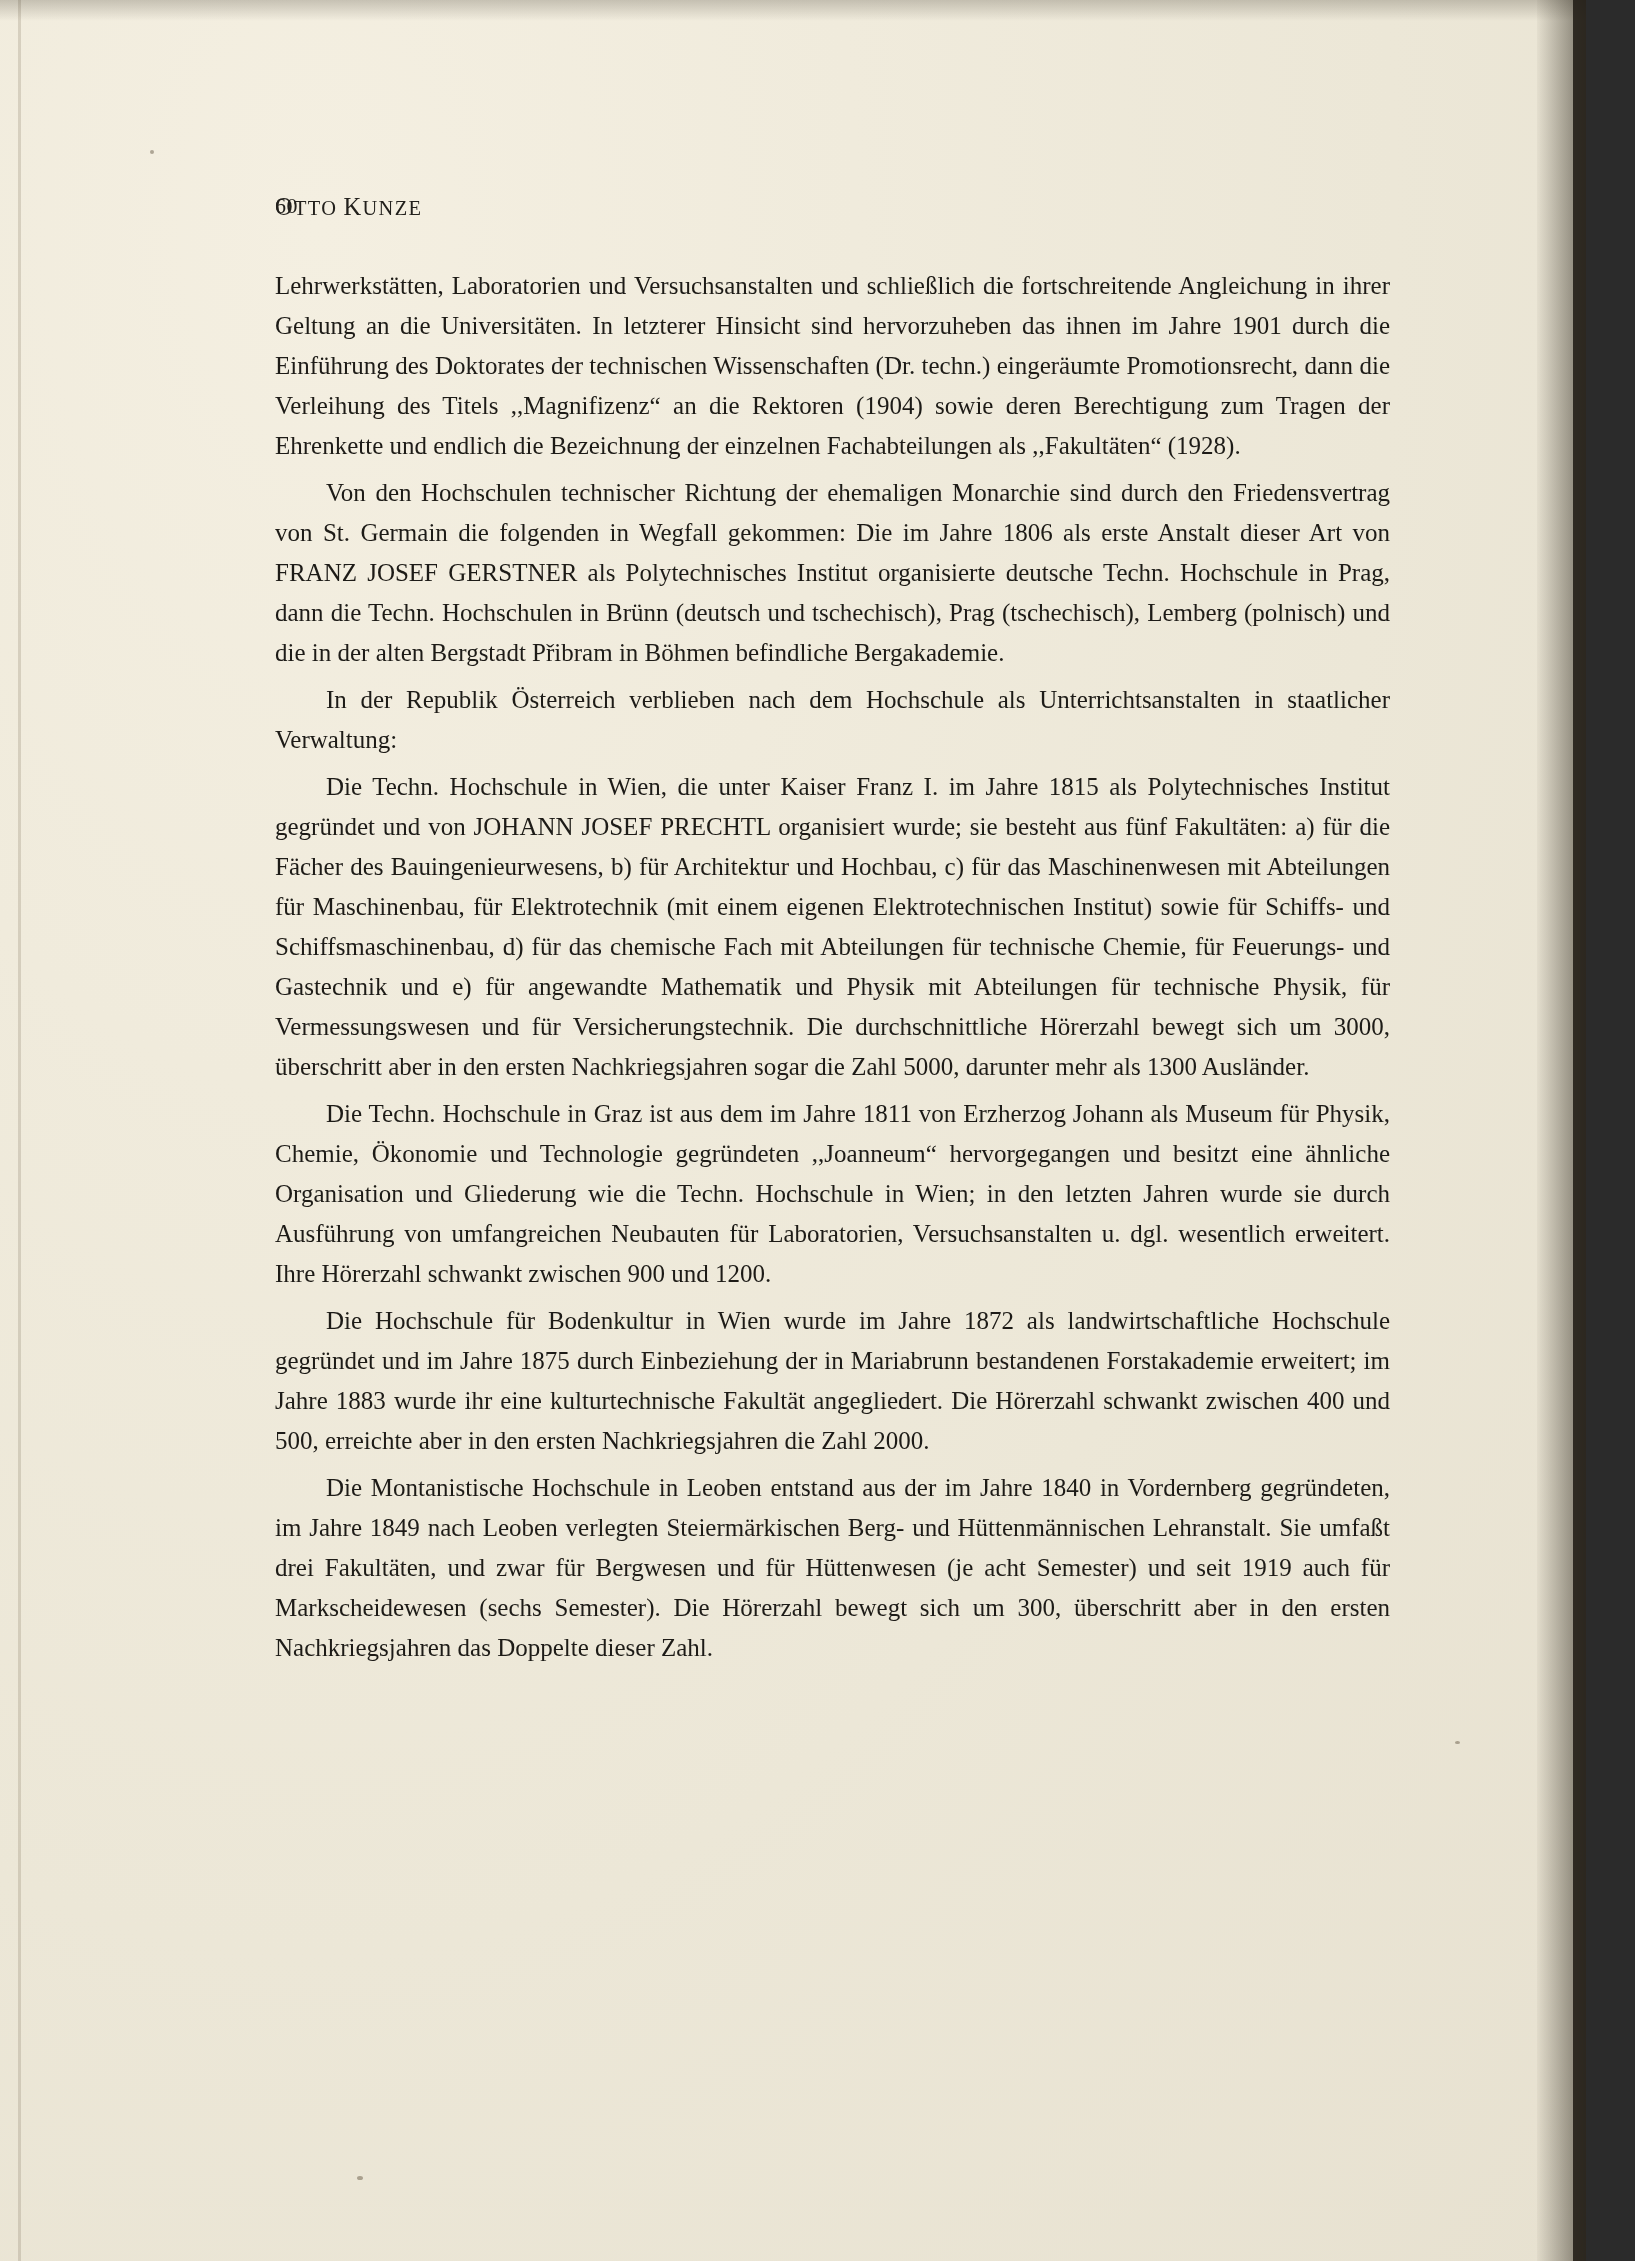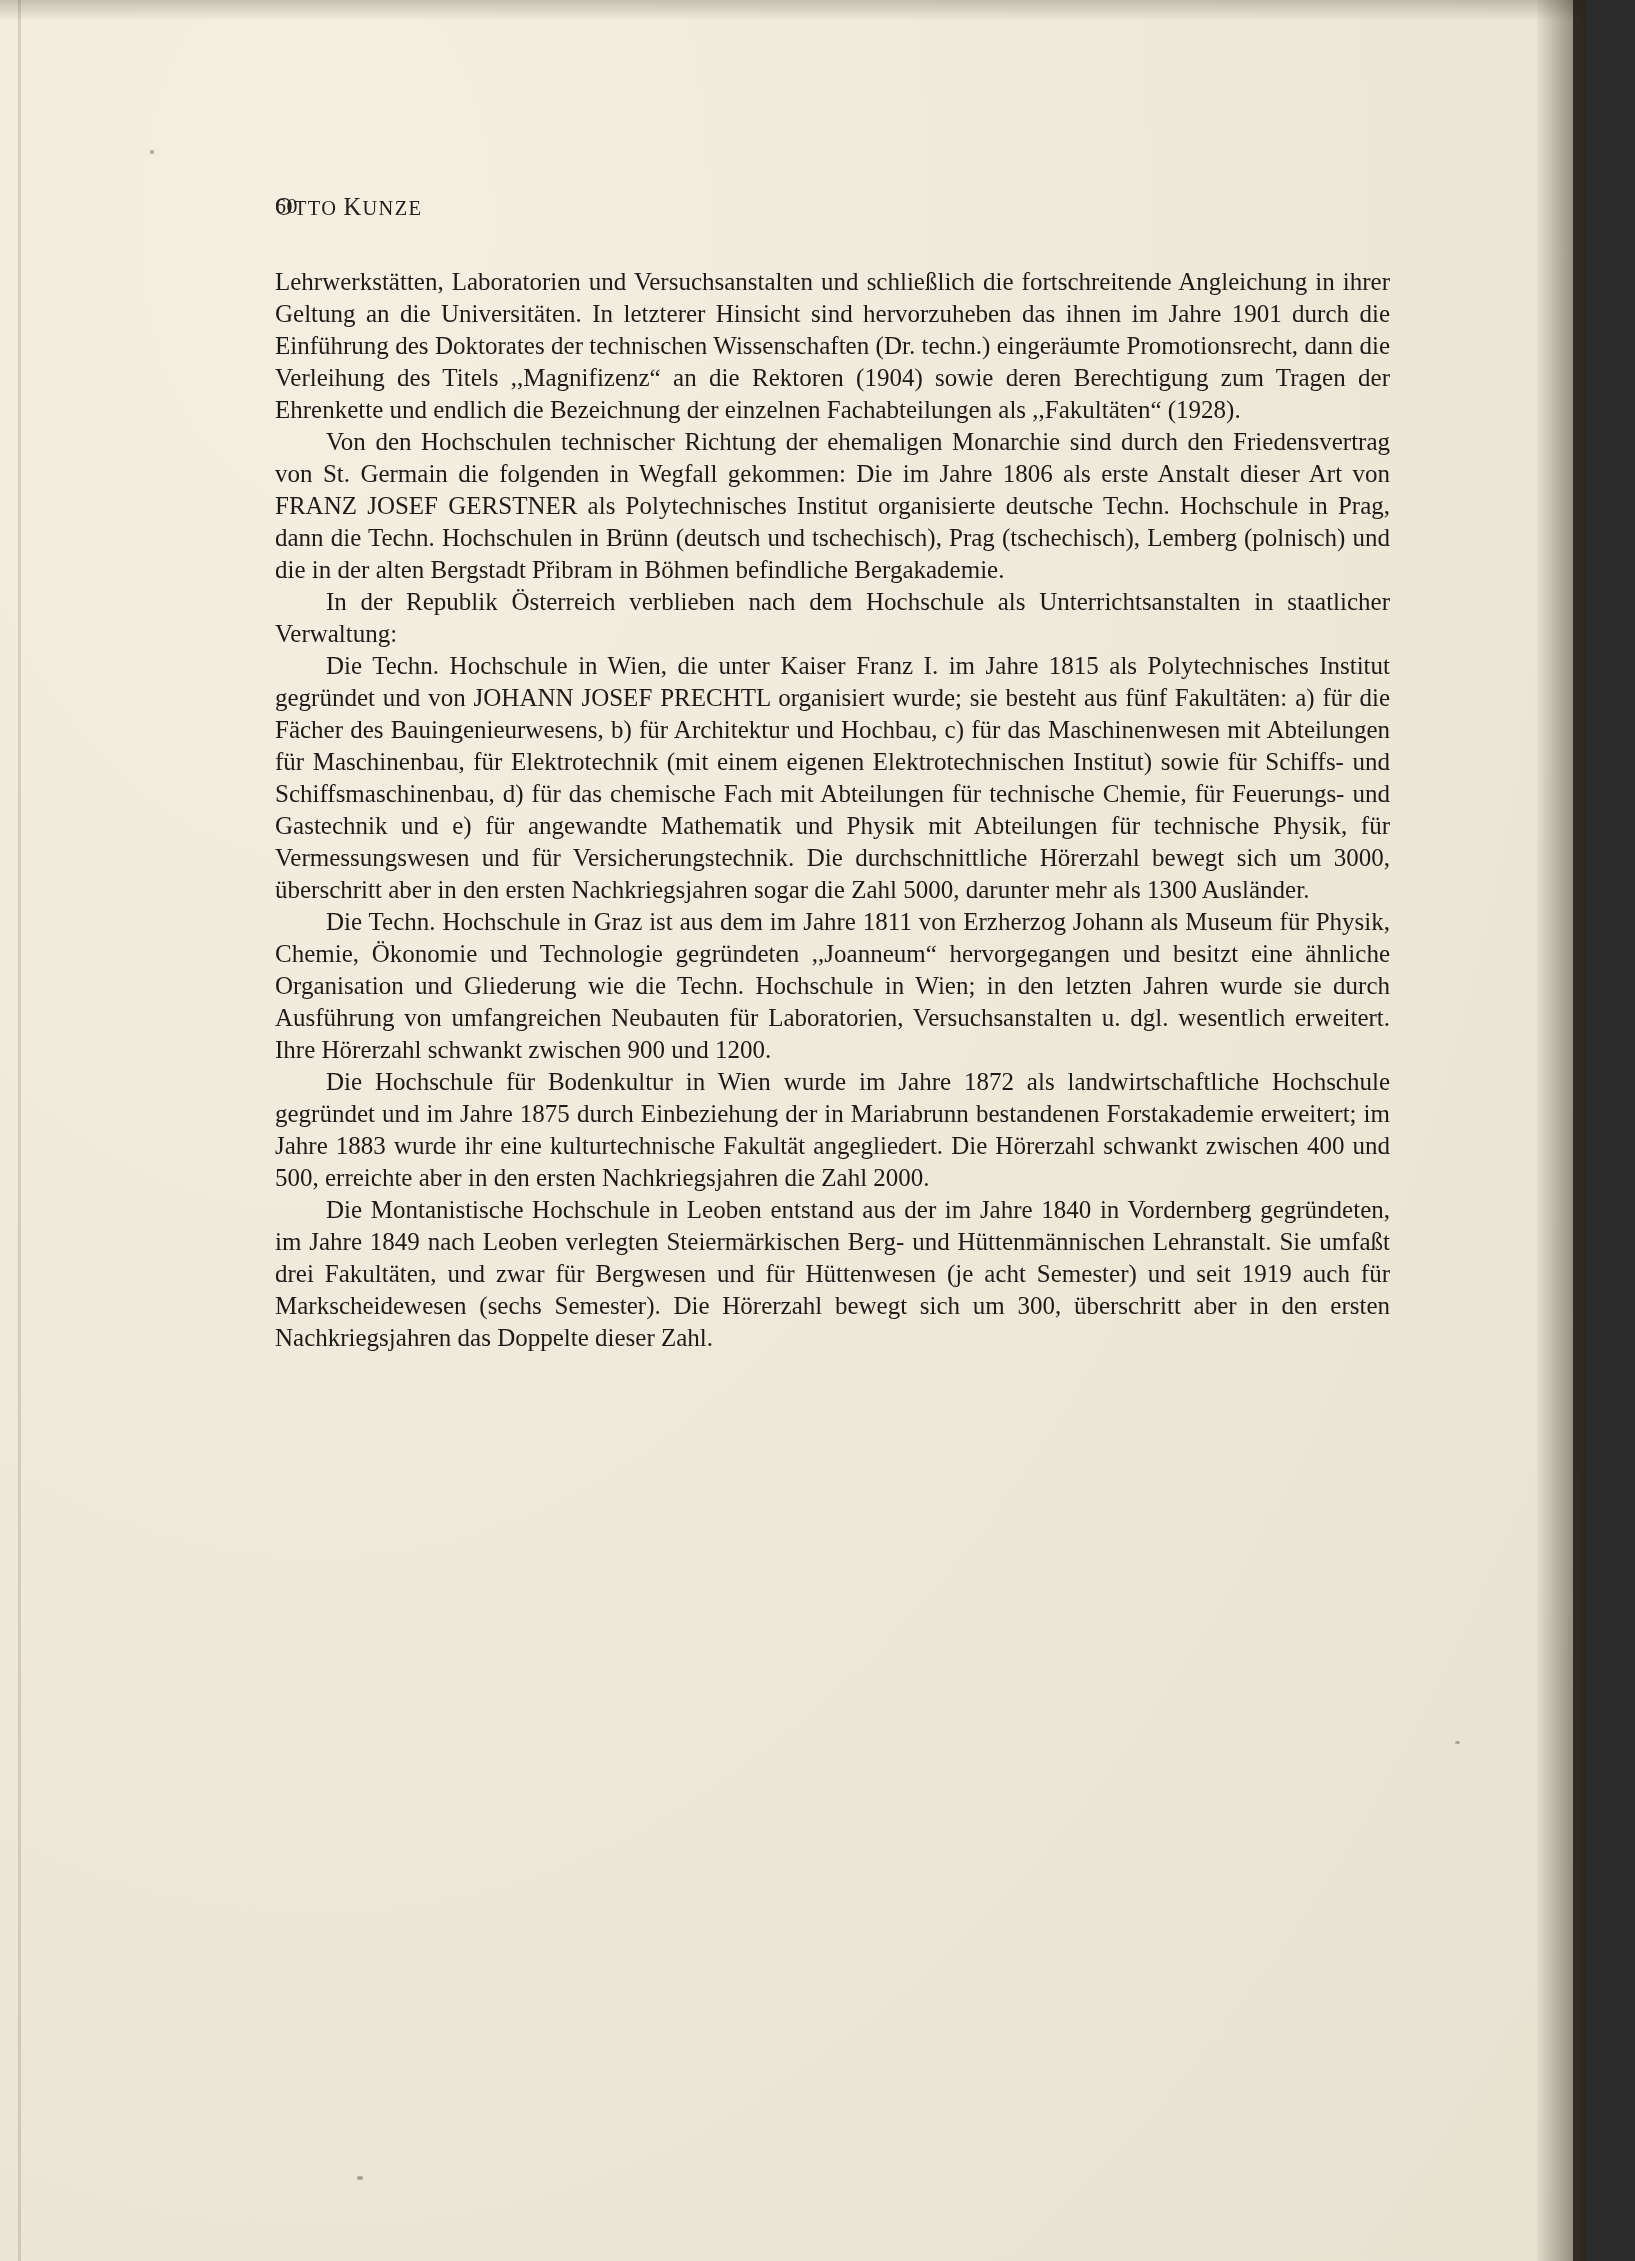--- a/index.html
+++ b/index.html
@@ -91,25 +91,25 @@
     font-size: 20.4px;
     letter-spacing: 1.8px;
     color: #22201c;
   }
   #head-author .sc-first {
     font-size: 24.5px;
   }
 
   .para {
     font-size: 25px;
-    line-height: 32px;
+    line-height: 40px;
     color: #1d1b17;
     text-align: justify;
     text-justify: inter-word;
-    margin: 0 0 0 0;
+    margin: 7px 0 0 0;
     hyphens: manual;
   }
   .para.indent {
     text-indent: 51px;
   }
   .sc {
     font-variant: normal;
     letter-spacing: 1.3px;
   }
 

